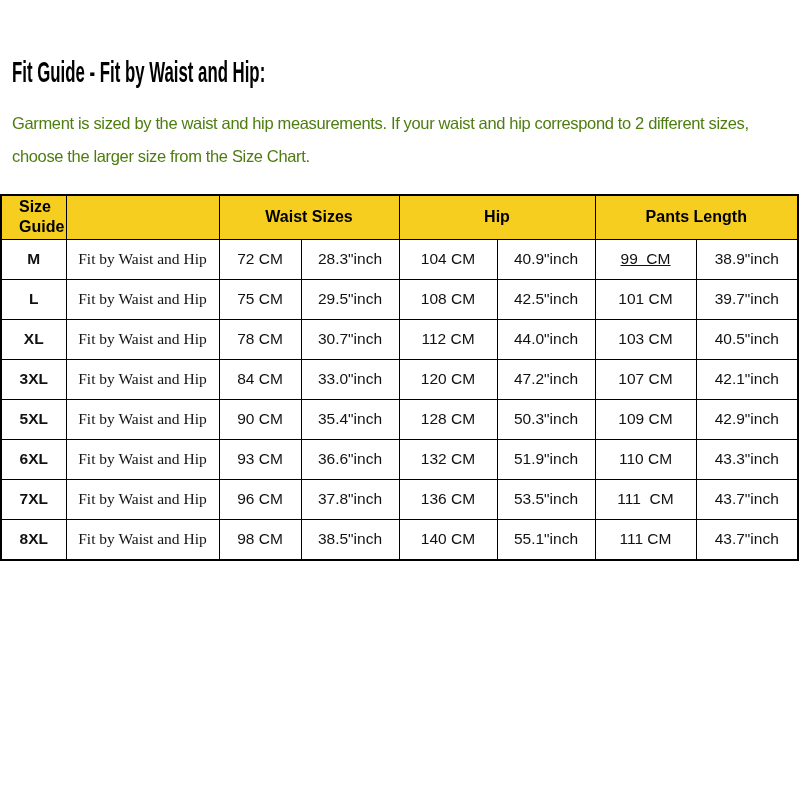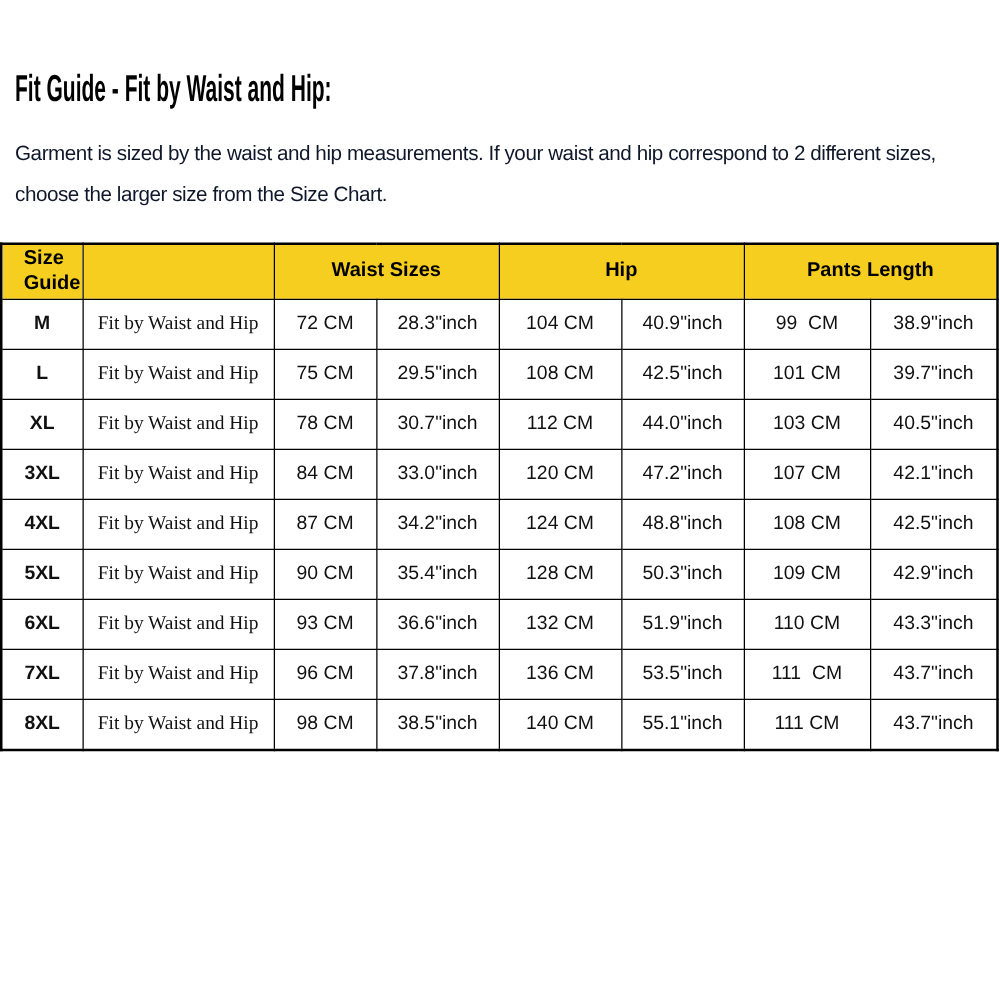--- a/index.html
+++ b/index.html
@@ -30,21 +30,21 @@
     transform: scaleX(0.56);
     transform-origin: left center;
     color: #000000;
   }
   .page-desc {
     margin: 19px 0 0 0;
     width: 782px;
     font-size: 16.5px;
     letter-spacing: -0.35px;
     line-height: 33px;
-    color: #0f172a;
+    color: #4d7c0f;
   }
   table.size-chart {
     margin-top: 21px;
     margin-left: -12px; 
     border-collapse: collapse;
     table-layout: fixed;
     width: 797px;
     border: 2px solid #000;
   }
   table.size-chart th,
@@ -74,20 +74,21 @@
     font-weight: bold;
     font-size: 16px;
   }
   td.c-fit {
     text-align: left;
     padding-left: 7px;
     font-family: Liberation Serif, serif;
   }
   td.small-cm {
     font-size: 13.5px;
+    text-decoration: underline;
   }
 </style>
 </head>
 <body>
 
 <div class="page">
   <div class="content">
 
     <h1 class="page-title">Fit Guide - Fit by Waist and Hip:</h1>
 
@@ -148,30 +149,20 @@
     <td class="c-size">3XL</td>
     <td class="c-fit">Fit by Waist and Hip</td>
     <td>84 CM</td>
     <td>33.0"inch</td>
     <td>120 CM</td>
     <td>47.2"inch</td>
     <td>107 CM</td>
     <td>42.1"inch</td>
   </tr>
           <tr>
-    <td class="c-size">4XL</td>
-    <td class="c-fit">Fit by Waist and Hip</td>
-    <td>87 CM</td>
-    <td>34.2"inch</td>
-    <td>124 CM</td>
-    <td>48.8"inch</td>
-    <td>108 CM</td>
-    <td>42.5"inch</td>
-  </tr>
-          <tr>
     <td class="c-size">5XL</td>
     <td class="c-fit">Fit by Waist and Hip</td>
     <td>90 CM</td>
     <td>35.4"inch</td>
     <td>128 CM</td>
     <td>50.3"inch</td>
     <td>109 CM</td>
     <td>42.9"inch</td>
   </tr>
           <tr>

